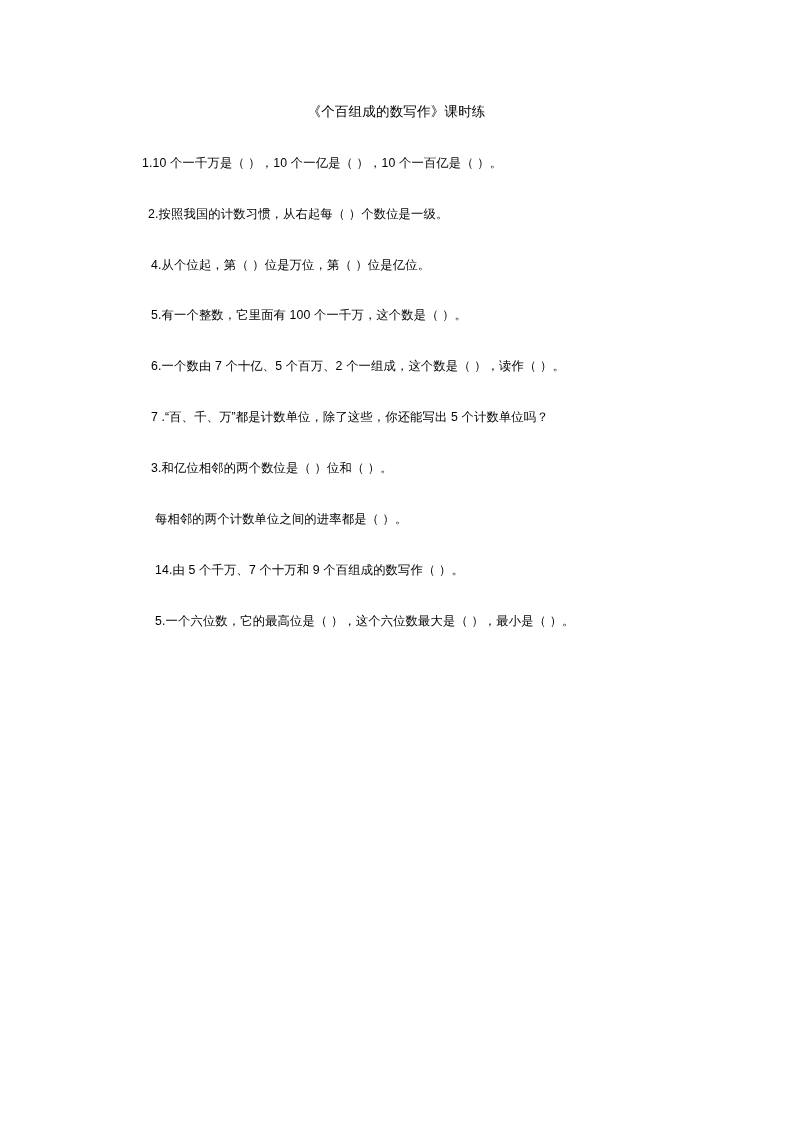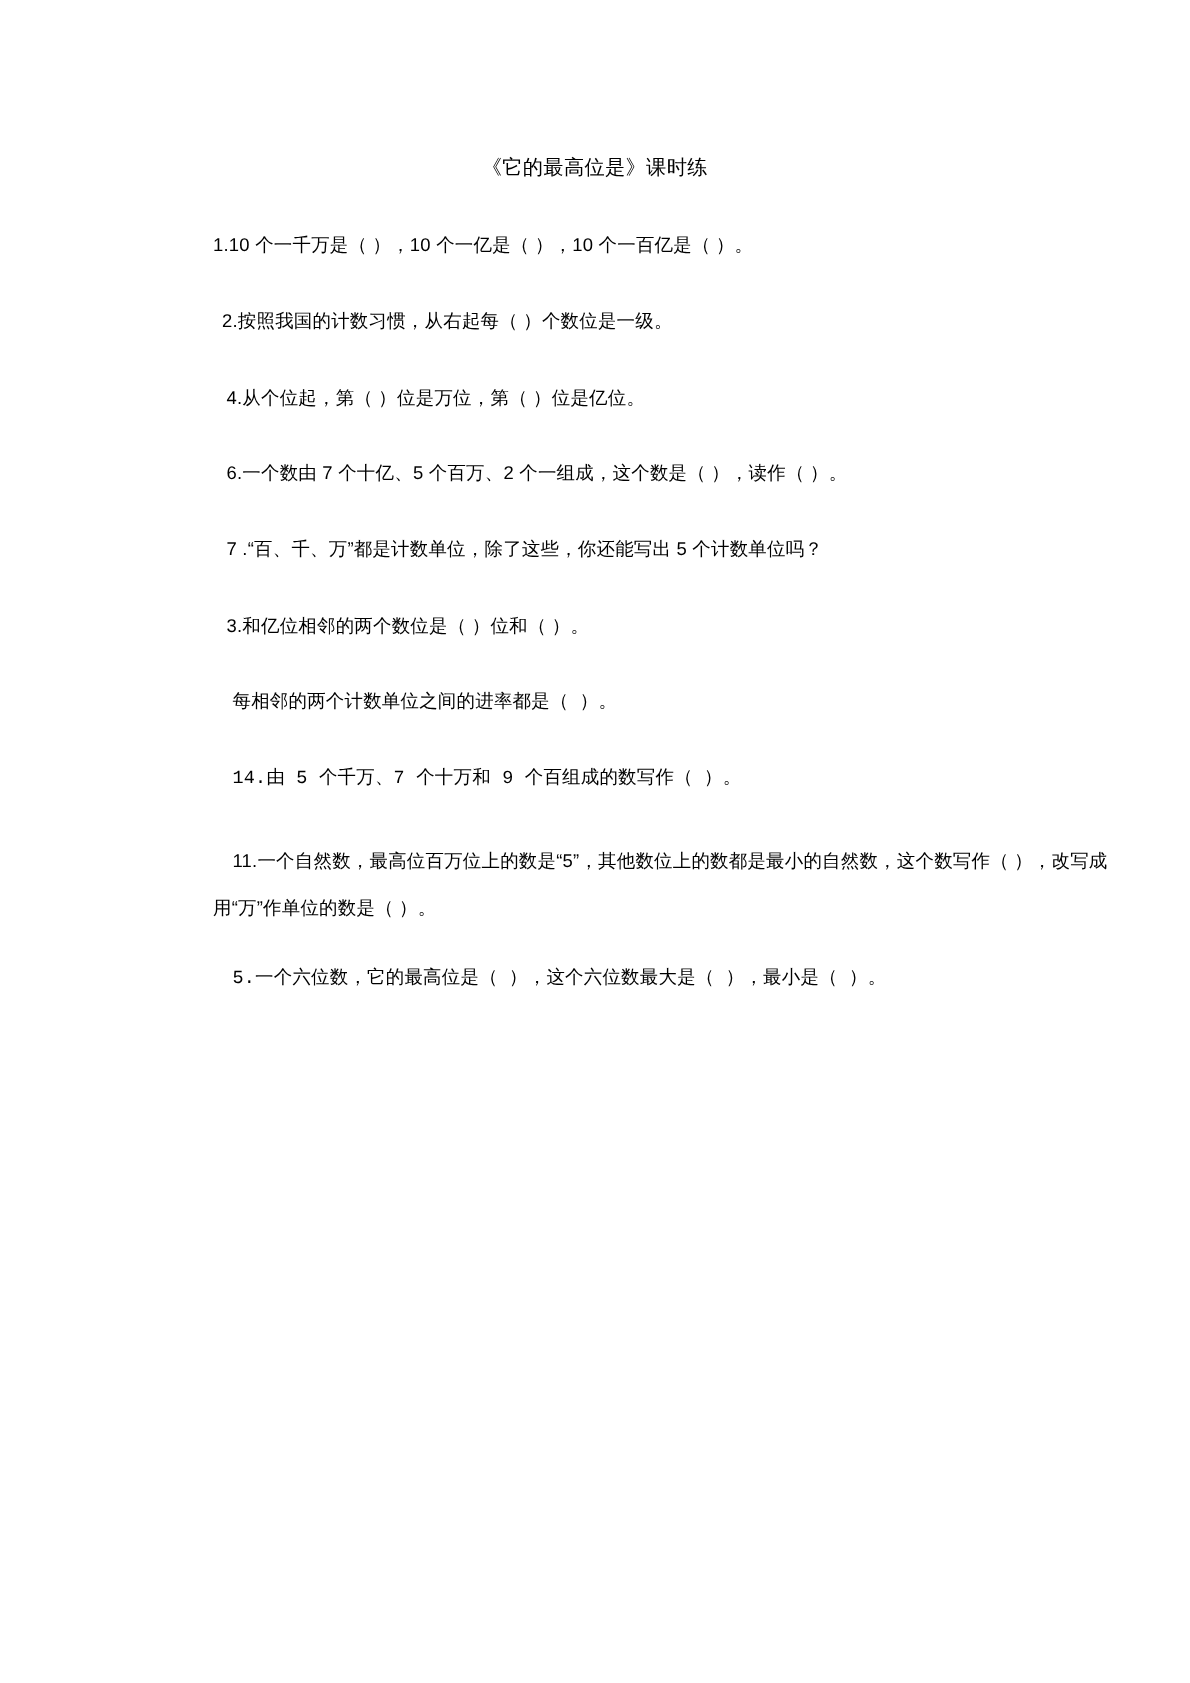--- a/index.html
+++ b/index.html
@@ -39,38 +39,38 @@
     font-size: 12.3px;
     line-height: 1.9;
     margin: 0 0 27.5px 0;
     text-align: left;
     letter-spacing: 0.15px;
     word-break: break-all;
   }
   .q.indent1 { padding-left: 0px; }
   .q.indent2 { padding-left: 6px; }
   .q.indent3 { padding-left: 9px; }
-  .q.indent4 { padding-left: 13px; font-family: Liberation Mono, monospace; }
+  .q.indent4 { padding-left: 13px; }
   .q.wrap {
     text-indent: 13px;
     line-height: 2.55;
     margin-bottom: 20px;
     padding-left: 0;
   }
 </style>
 </head>
 <body>
 
 <div class="page">
-  <div class="doc-title">《它的最高位是》课时练</div>
+  <div class="doc-title">《个百组成的数写作》课时练</div>
   <div class="body-block">
     <p class="q indent1">1.10 个一千万是（  ），10 个一亿是（  ），10 个一百亿是（  ）。</p>
     <p class="q indent2">2.按照我国的计数习惯，从右起每（  ）个数位是一级。</p>
     <p class="q indent3">4.从个位起，第（  ）位是万位，第（  ）位是亿位。</p>
+    <p class="q indent3">5.有一个整数，它里面有 100 个一千万，这个数是（  ）。</p>
     <p class="q indent3">6.一个数由 7 个十亿、5 个百万、2 个一组成，这个数是（  ），读作（  ）。</p>
     <p class="q indent3">7 .“百、千、万”都是计数单位，除了这些，你还能写出 5 个计数单位吗？</p>
     <p class="q indent3">3.和亿位相邻的两个数位是（  ）位和（  ）。</p>
     <p class="q indent4">每相邻的两个计数单位之间的进率都是（  ）。</p>
     <p class="q indent4">14.由 5 个千万、7 个十万和 9 个百组成的数写作（  ）。</p>
-    <p class="q wrap">11.一个自然数，最高位百万位上的数是“5”，其他数位上的数都是最小的自然数，这个数写作（  ），改写成用“万”作单位的数是（  ）。</p>
     <p class="q indent4">5.一个六位数，它的最高位是（  ），这个六位数最大是（  ），最小是（  ）。</p>
   </div>
 </div>
 
 </body></html>

